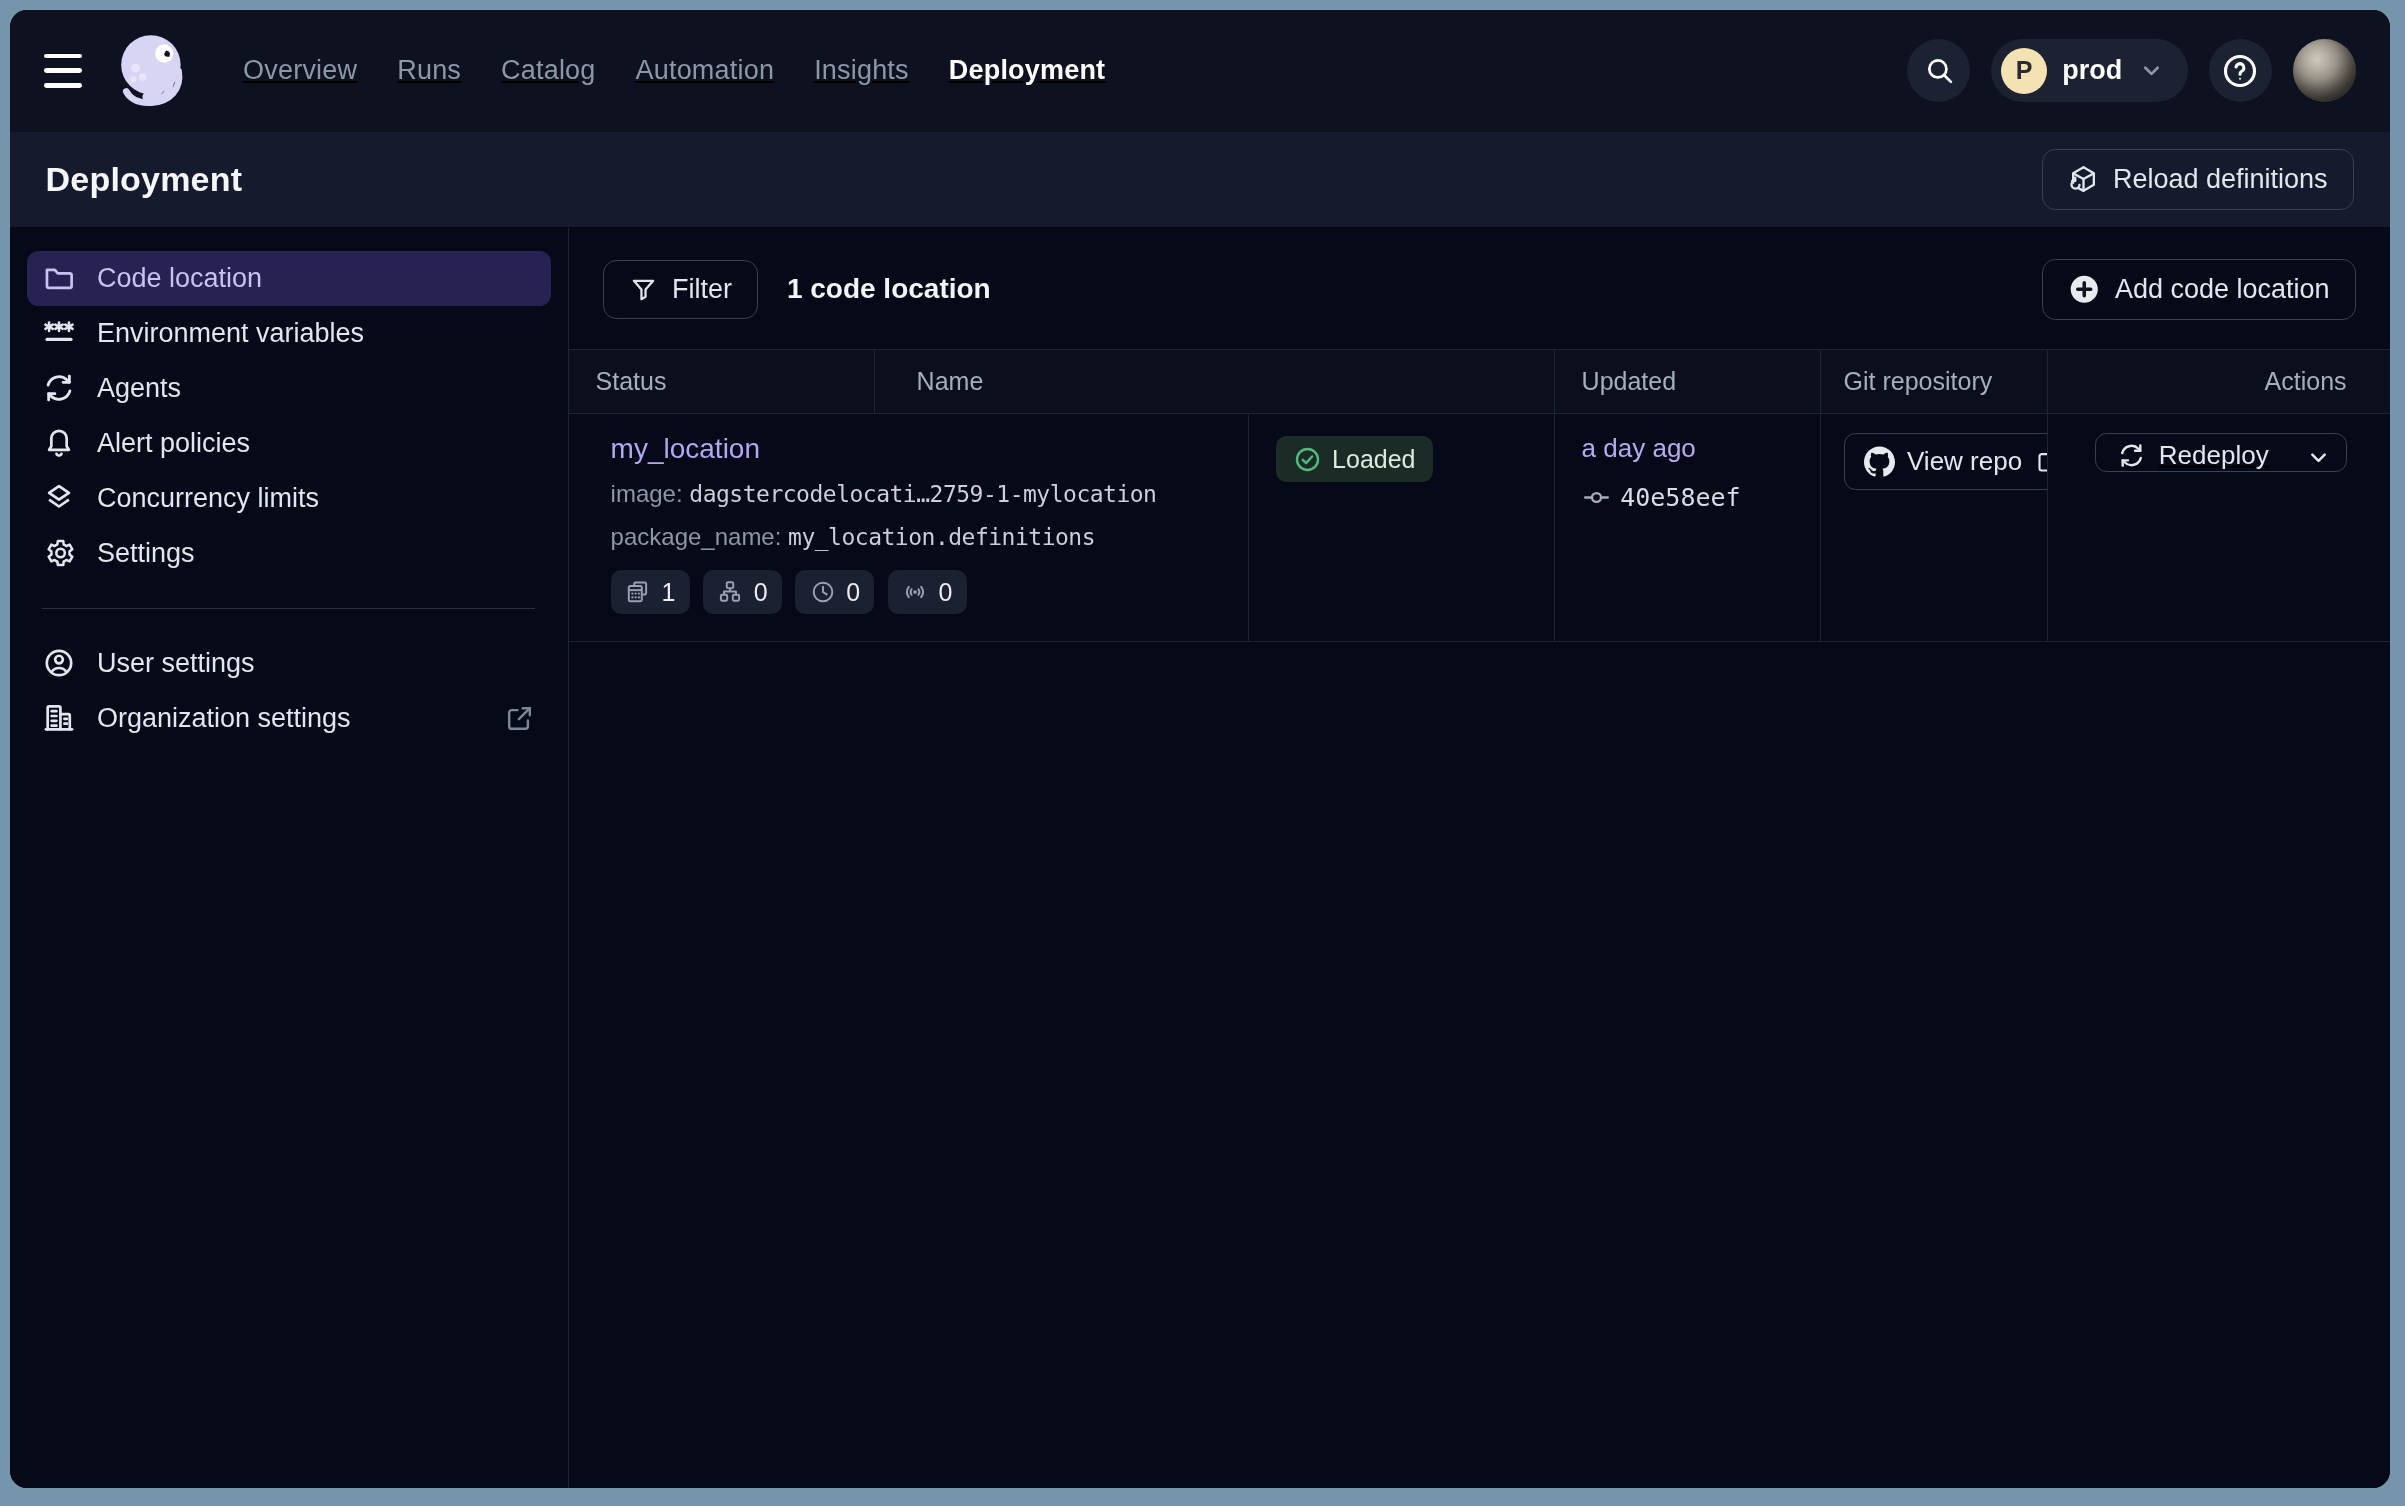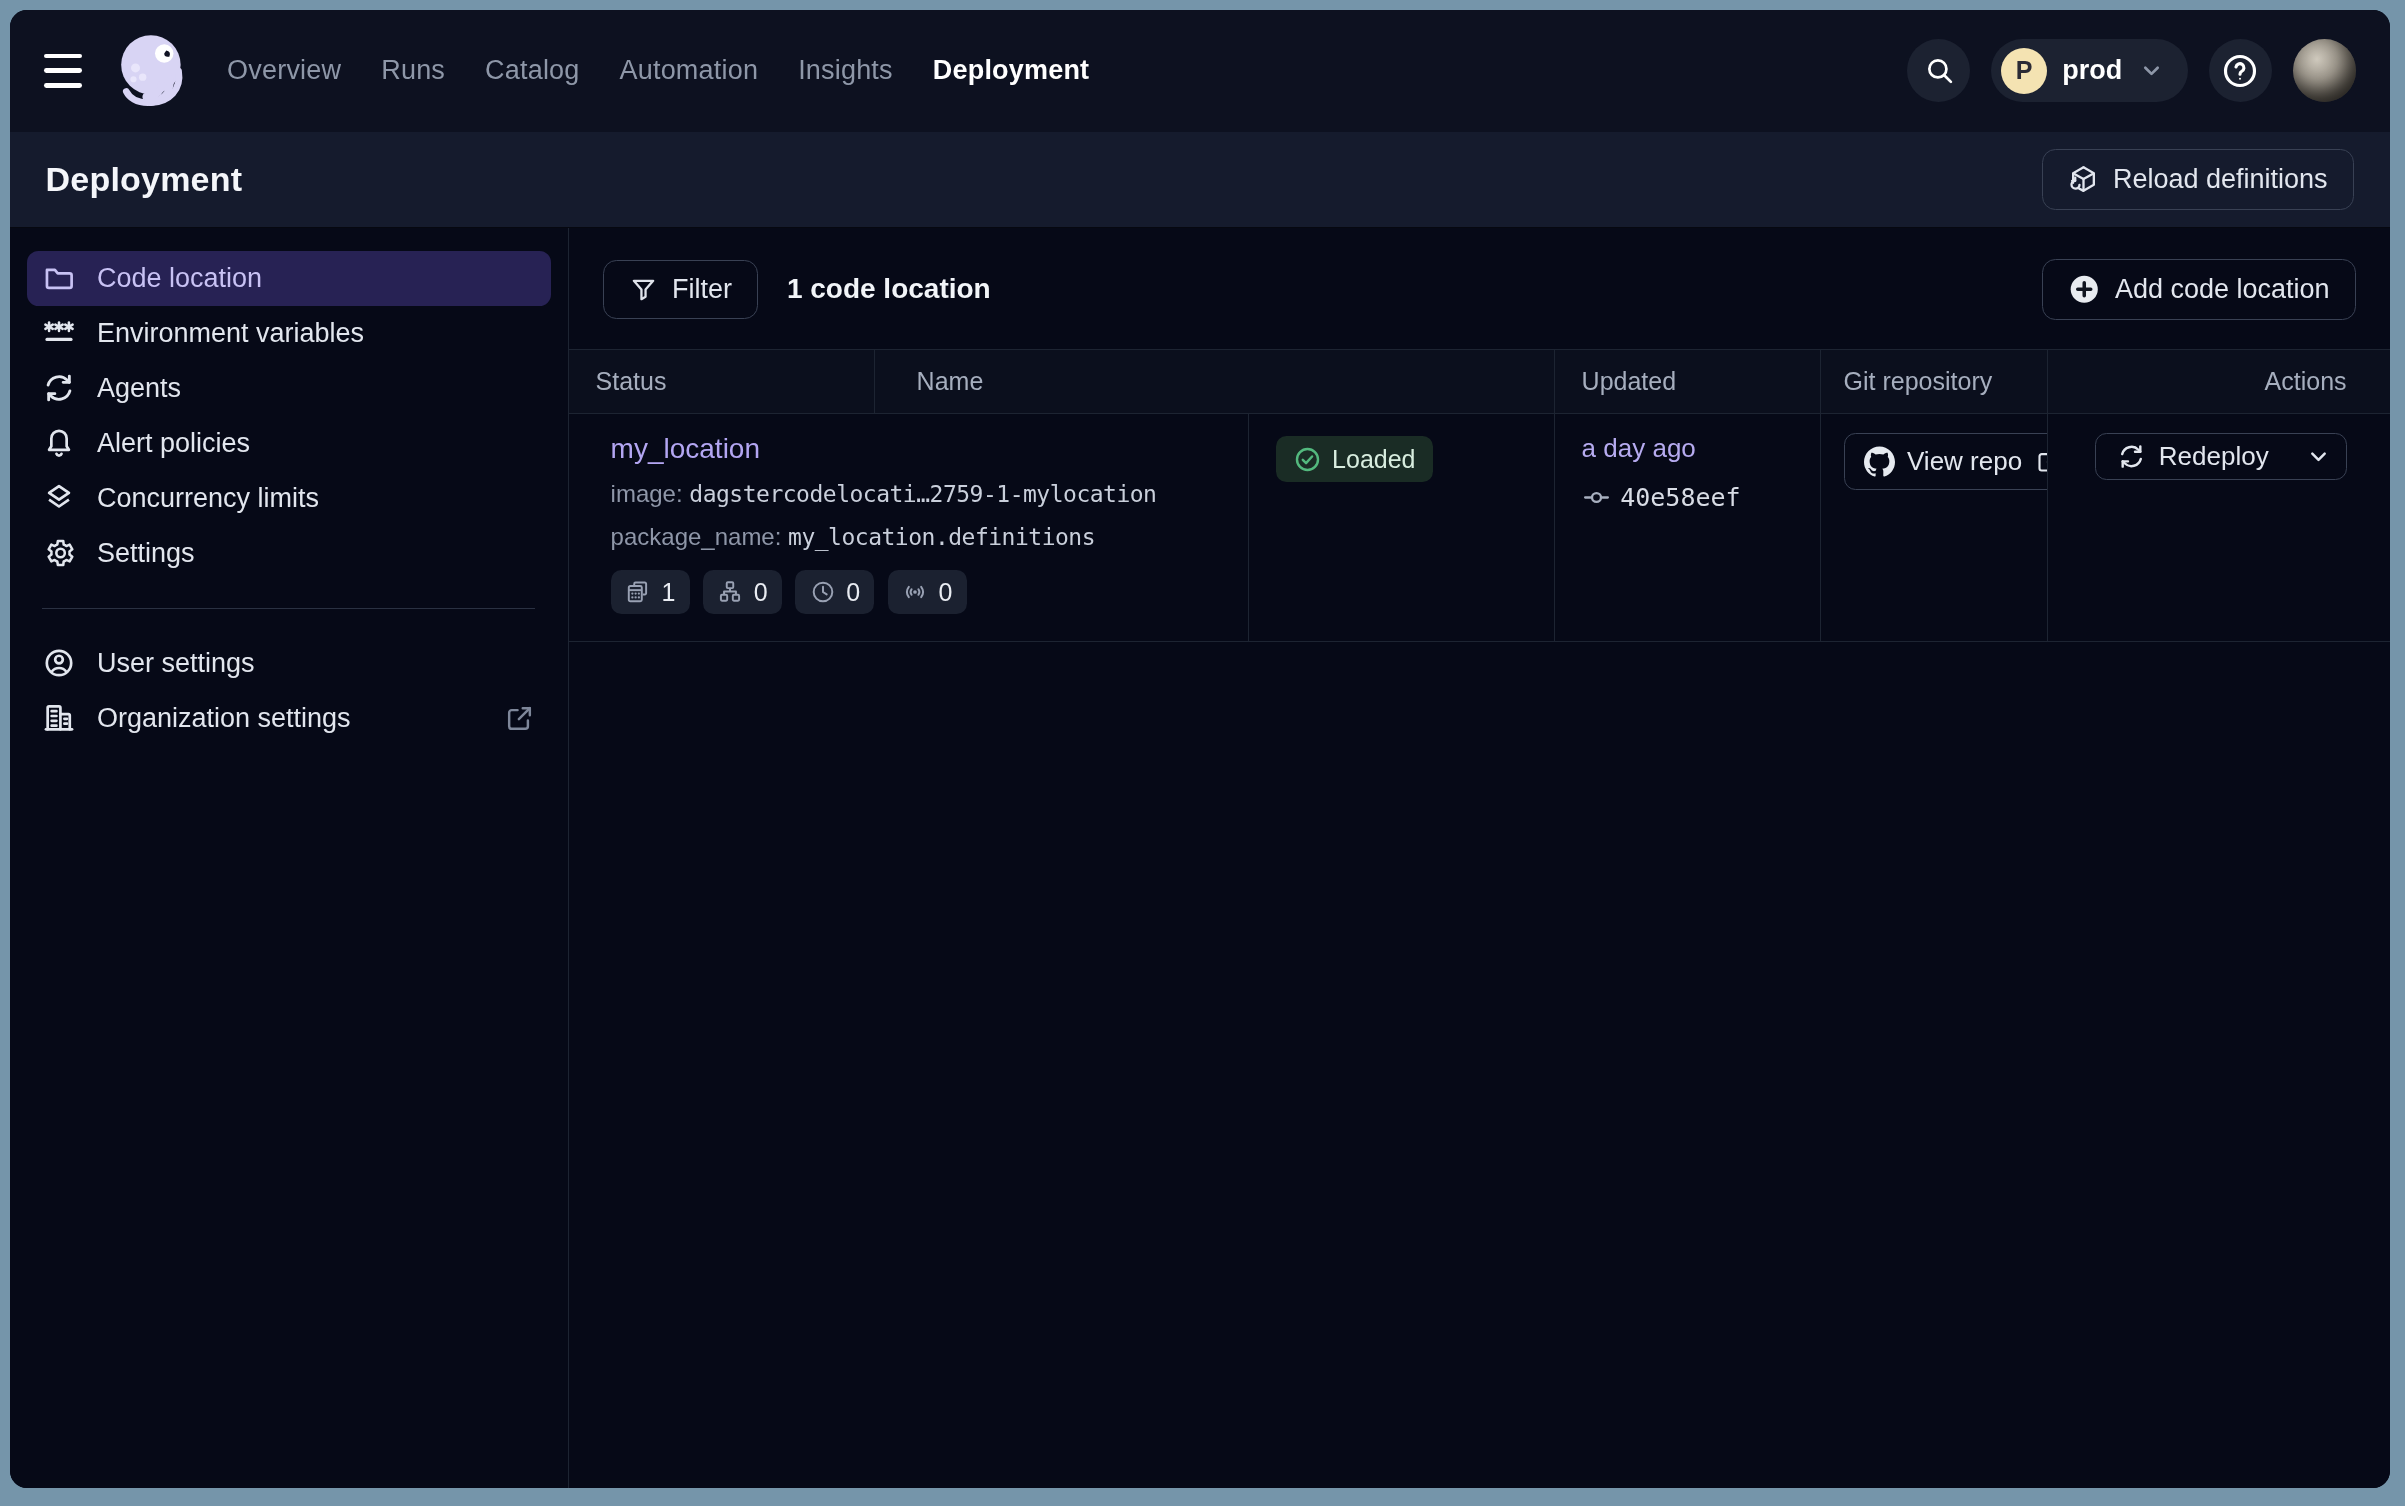--- a/index.html
+++ b/index.html
@@ -18,21 +18,21 @@
   svg { display:block; }
 
   
   .nav {
     height:122px; flex:0 0 122px; background:#0D1120;
     display:flex; align-items:center; padding:0 34px;
   }
   .hamburger { width:38px; height:34px; display:flex; flex-direction:column; justify-content:space-between; cursor:pointer; }
   .hamburger span { display:block; height:4.8px; background:#FFFFFF; border-radius:2.4px; }
   .logo { margin:0 29px 0 32.5px; width:82px; height:82px; }
-  .nav-links { display:flex; align-items:center; gap:40px; margin-left:2px; }
+  .nav-links { display:flex; align-items:center; gap:40px; margin-left:18px;text-decoration:underline; }
   .nav-link { font-size:27px; color:#8E97A8; font-weight:500; cursor:pointer; letter-spacing:0.2px; }
   .nav-link.active { color:#FFFFFF; font-weight:700; }
   .nav-spacer { flex:1; }
   .circle-btn {
     width:63px; height:63px; border-radius:50%; background:#1C2231;
     display:flex; align-items:center; justify-content:center; cursor:pointer; flex:0 0 auto;
   }
   .prod-pill {
     margin:0 21px; height:63px; border-radius:32px; background:#1C2231;
     display:flex; align-items:center; gap:15.3px; padding:0 23px 0 9.6px; cursor:pointer;
@@ -114,21 +114,21 @@
     border-radius:10.5px; background:#1A2C25; padding:0 17px; margin-top:3.8px;
   }
   .status-pill .stext { font-size:25px; color:#D8EDDF; }
 
   .updated-link { font-size:26px; color:#B6ABF0; cursor:pointer; display:inline-block; margin-top:0; }
   .commit-line { display:flex; align-items:center; gap:9.6px; margin-top:19px; color:#A7AFBF; }
   .commit-hash { font-family:"DejaVu Sans Mono", monospace; font-size:25px; color:#D8DCE5; }
 
   .cell-clip { overflow:hidden; }
   .btn.small { height:57px; border-radius:11.5px; padding:0 19px; gap:12.4px; font-size:26px; flex:0 0 auto; }
-  .split-btn { display:inline-flex; align-items:center; height:47px; border:1.9px solid #394154; border-radius:11.5px; overflow:hidden; }
+  .split-btn { display:inline-flex; align-items:flex-end; height:39px; border:1.9px solid #394154; border-radius:11.5px; overflow:hidden;text-decoration:underline; }
   .split-main { display:flex; align-items:center; gap:12.4px; padding:0 21px; font-size:26px; color:#E2E6EE; cursor:pointer; }
   .split-sep { width:1.9px; background:#39415A; }
   .split-caret { width:54px; display:flex; align-items:center; justify-content:center; cursor:pointer; color:#E2E6EE; }
 </style>
 </head>
 <body>
 
 <div class="window">
 
   <div class="nav">

